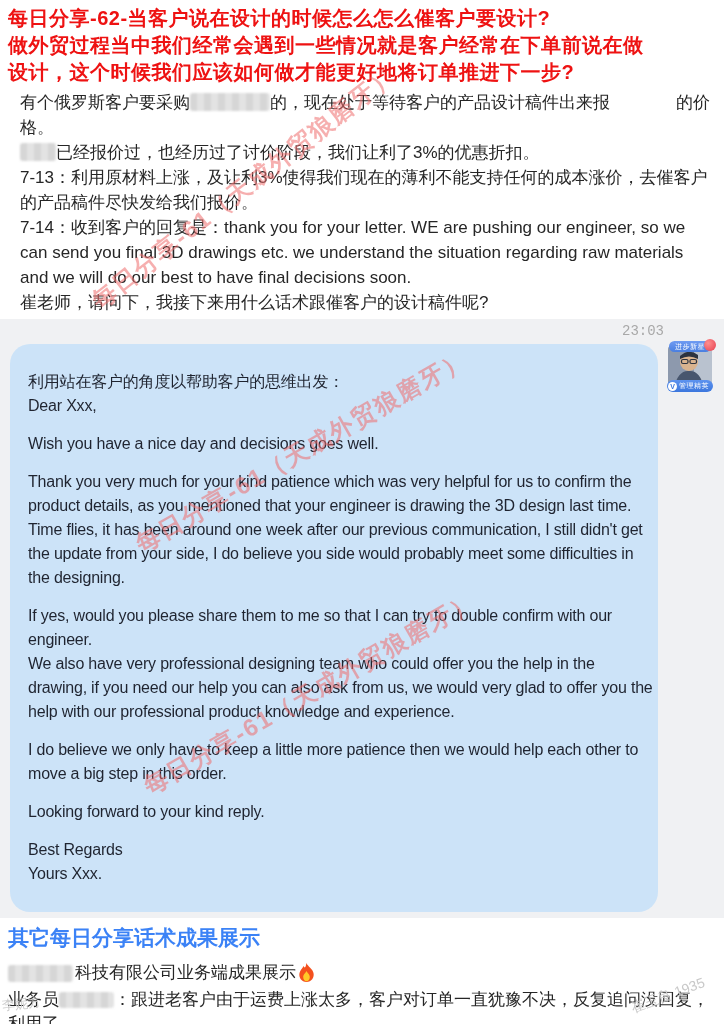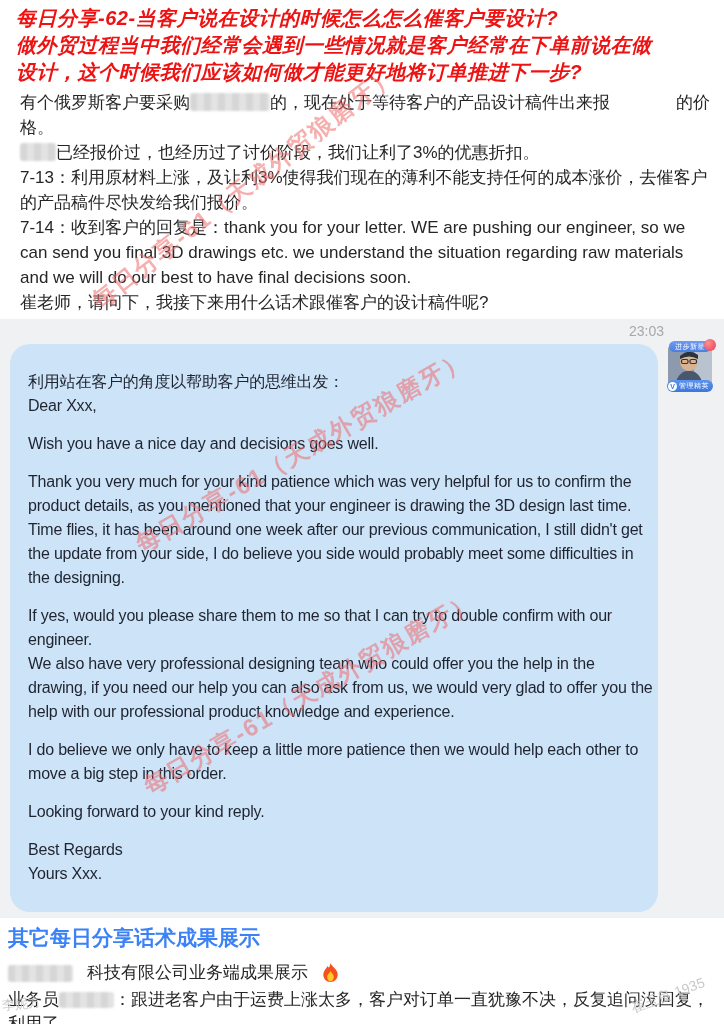--- a/index.html
+++ b/index.html
@@ -1,38 +1,38 @@
 <!DOCTYPE html>
 <html><head>
 <meta charset="utf-8">
 <style>
   * { margin:0; padding:0; box-sizing:border-box; }
   html,body { width:724px; height:1024px; overflow:hidden; background:#ffffff;
     font-family:"Liberation Sans","DejaVu Sans",sans-serif; }
   .page { position:relative; width:724px; height:1024px; }
 
   
-  .header { padding:5px 8px 2px 16px;font-style:italic; }
+  .header { padding:5px 8px 2px 8px; }
   .title-line { color:#ee1212; font-weight:bold; font-size:20px; line-height:27px;
     letter-spacing:0.5px; white-space:nowrap; }
 
   
   .intro { padding:2px 8px 4px 20px; color:#262626; font-size:17px; line-height:25px; }
   .intro p { margin:0; }
   .redact { display:inline-block; vertical-align:-3px; border-radius:3px;
     background:repeating-linear-gradient(90deg,#d6d6d6 0 7px,#e3e3e3 7px 14px);
     filter:blur(0.8px); height:18px; }
   .redact.w80 { width:80px; } .redact.w36 { width:36px; }
   .redact.w65 { width:65px; height:17px; } .redact.w55 { width:55px; height:16px; }
   .white-gap { display:inline-block; width:66px; }
 
   
   .chat { background:#f0f1f3; padding:4px 10px 6px 10px; }
   .timestamp { text-align:right; padding-right:50px; color:#a8a8a8; font-size:14px;
-    line-height:17px; margin-bottom:4px; }
+    line-height:17px; margin-bottom:4px;font-family:Liberation Mono, monospace; }
   .chat-row { display:flex; align-items:flex-start; }
   .bubble { flex:1; background:#cce3f8; border-radius:20px; padding:26px 18px;
     margin-right:10px; overflow:hidden; }
   .msg-line { font-size:16px; line-height:24px; color:#1f2430; white-space:pre;
     letter-spacing:-0.2px; }
   .msg-line.blank { height:14px; line-height:14px; }
 
   .avatar-wrap { position:relative; width:46px; height:56px; flex:0 0 46px; }
   .avatar { position:relative; width:44px; height:44px; border-radius:6px; overflow:visible;
     background:linear-gradient(140deg,#9aa7b8 0%,#7d8aa0 55%,#b9c2cf 100%); }
@@ -48,21 +48,21 @@
     display:flex; align-items:center; padding:0 4px 0 1px; z-index:3; white-space:nowrap; }
   .badge-v { width:9px; height:9px; border-radius:50%; background:#fff; color:#3c77dd;
     font-size:7px; font-weight:bold; line-height:9px; text-align:center; margin-right:2px; }
   .badge-text { color:#fff; font-size:7px; letter-spacing:0.5px; }
 
   
   .results { padding:4px 8px 0 8px; }
   .results-heading { color:#3b82f6; font-weight:bold; font-size:21px; line-height:28px;
     margin-top:2px; }
   .company-line { margin-top:9px; font-size:17px; line-height:24px; color:#262626;
-    display:flex; align-items:center; gap:14px; }
+    display:flex; align-items:center; gap:2px; }
   .sales-line { margin-top:3px; font-size:17px; line-height:24px; color:#262626; }
   .boxed-row { position:relative; margin-top:1px; height:32px; }
   .boxed-text { display:inline-block; border:3px solid #e32222; border-radius:4px;
     padding:1px 9px 2px 6px; font-size:17px; line-height:22px; color:#262626;
     background:#fff; }
   .box-ext { position:absolute; top:0; left:446px; right:6px; height:3px; background:#e32222; }
 
   
   .wm { position:absolute; white-space:nowrap; pointer-events:none; z-index:6;
     font-weight:bold; }

